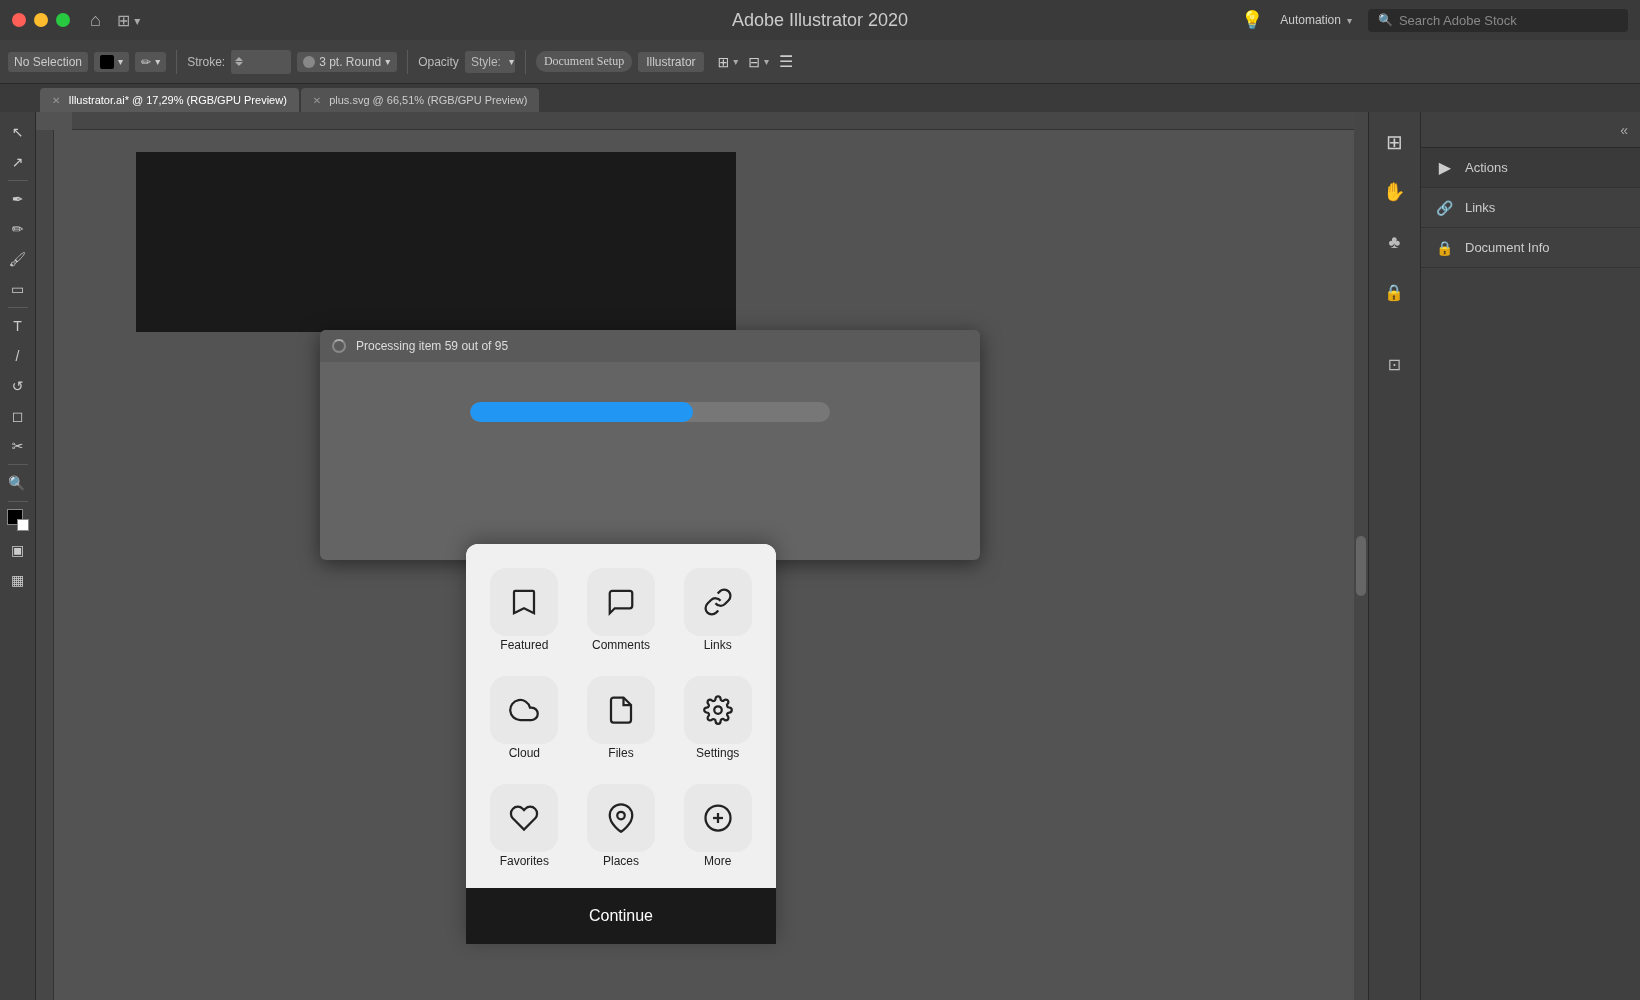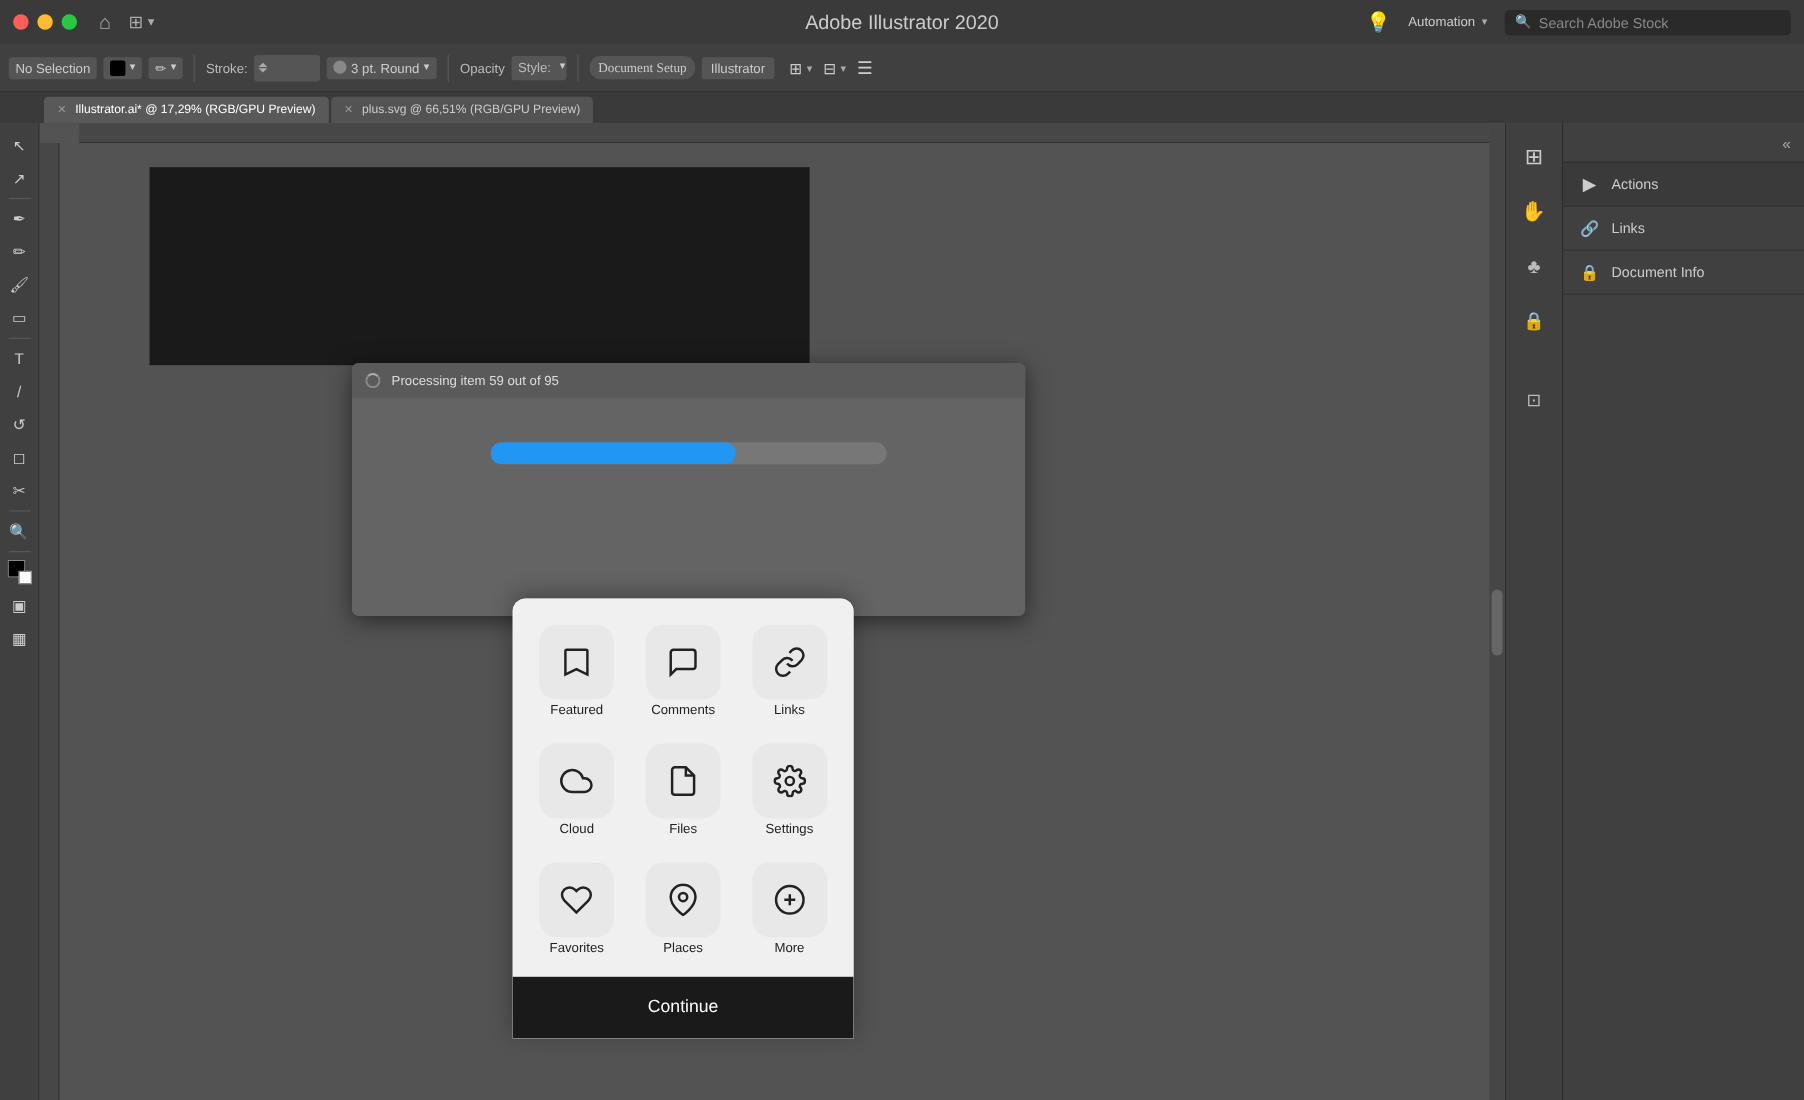--- a/index.html
+++ b/index.html
@@ -28,21 +28,21 @@
     
     .toolbar {
       height: 44px;
       background: #404040;
       display: flex;
       align-items: center;
       padding: 0 8px;
       gap: 6px;
       border-bottom: 1px solid #2a2a2a;
     }
-    .tb-item { color: #ccc; font-size: 12px; padding: 3px 6px; background: #555; border-radius: 3px; cursor: pointer; display: flex; gap: 4px; white-space: nowrap; }
+    .tb-item { color: #ccc; font-size: 12px; padding: 3px 6px; background: #555; border-radius: 3px; cursor: pointer; display: flex; align-items: center; gap: 4px; white-space: nowrap; }
     .tb-separator { width: 1px; height: 24px; background: #5a5a5a; margin: 0 4px; }
     .stroke-label { color: #bbb; font-size: 12px; }
     .opacity-label { color: #bbb; font-size: 12px; }
     .style-label { color: #bbb; font-size: 12px; }
     .doc-setup-btn { color: #ccc; font-size: 12px; padding: 3px 8px; background: #555; border-radius: 10px; cursor: pointer; font-family: Liberation Serif, serif; }
     .prefs-btn { color: #ccc; font-size: 12px; padding: 3px 8px; background: #555; border-radius: 3px; cursor: pointer; }
 
     
     .tabs-bar {
       height: 28px;
@@ -166,21 +166,21 @@
       width: 600px;
       height: 180px;
       background: #1a1a1a;
     }
 
     
     .processing-dialog {
       position: absolute;
       top: 218px;
       left: 284px;
-      width: 612px;
+      width: 660px;
       height: 230px;
       background: #646464;
       border-radius: 6px;
       box-shadow: 0 4px 20px rgba(0,0,0,0.5);
       display: flex;
       flex-direction: column;
       align-items: center;
       z-index: 20;
     }
     .processing-title-bar {

